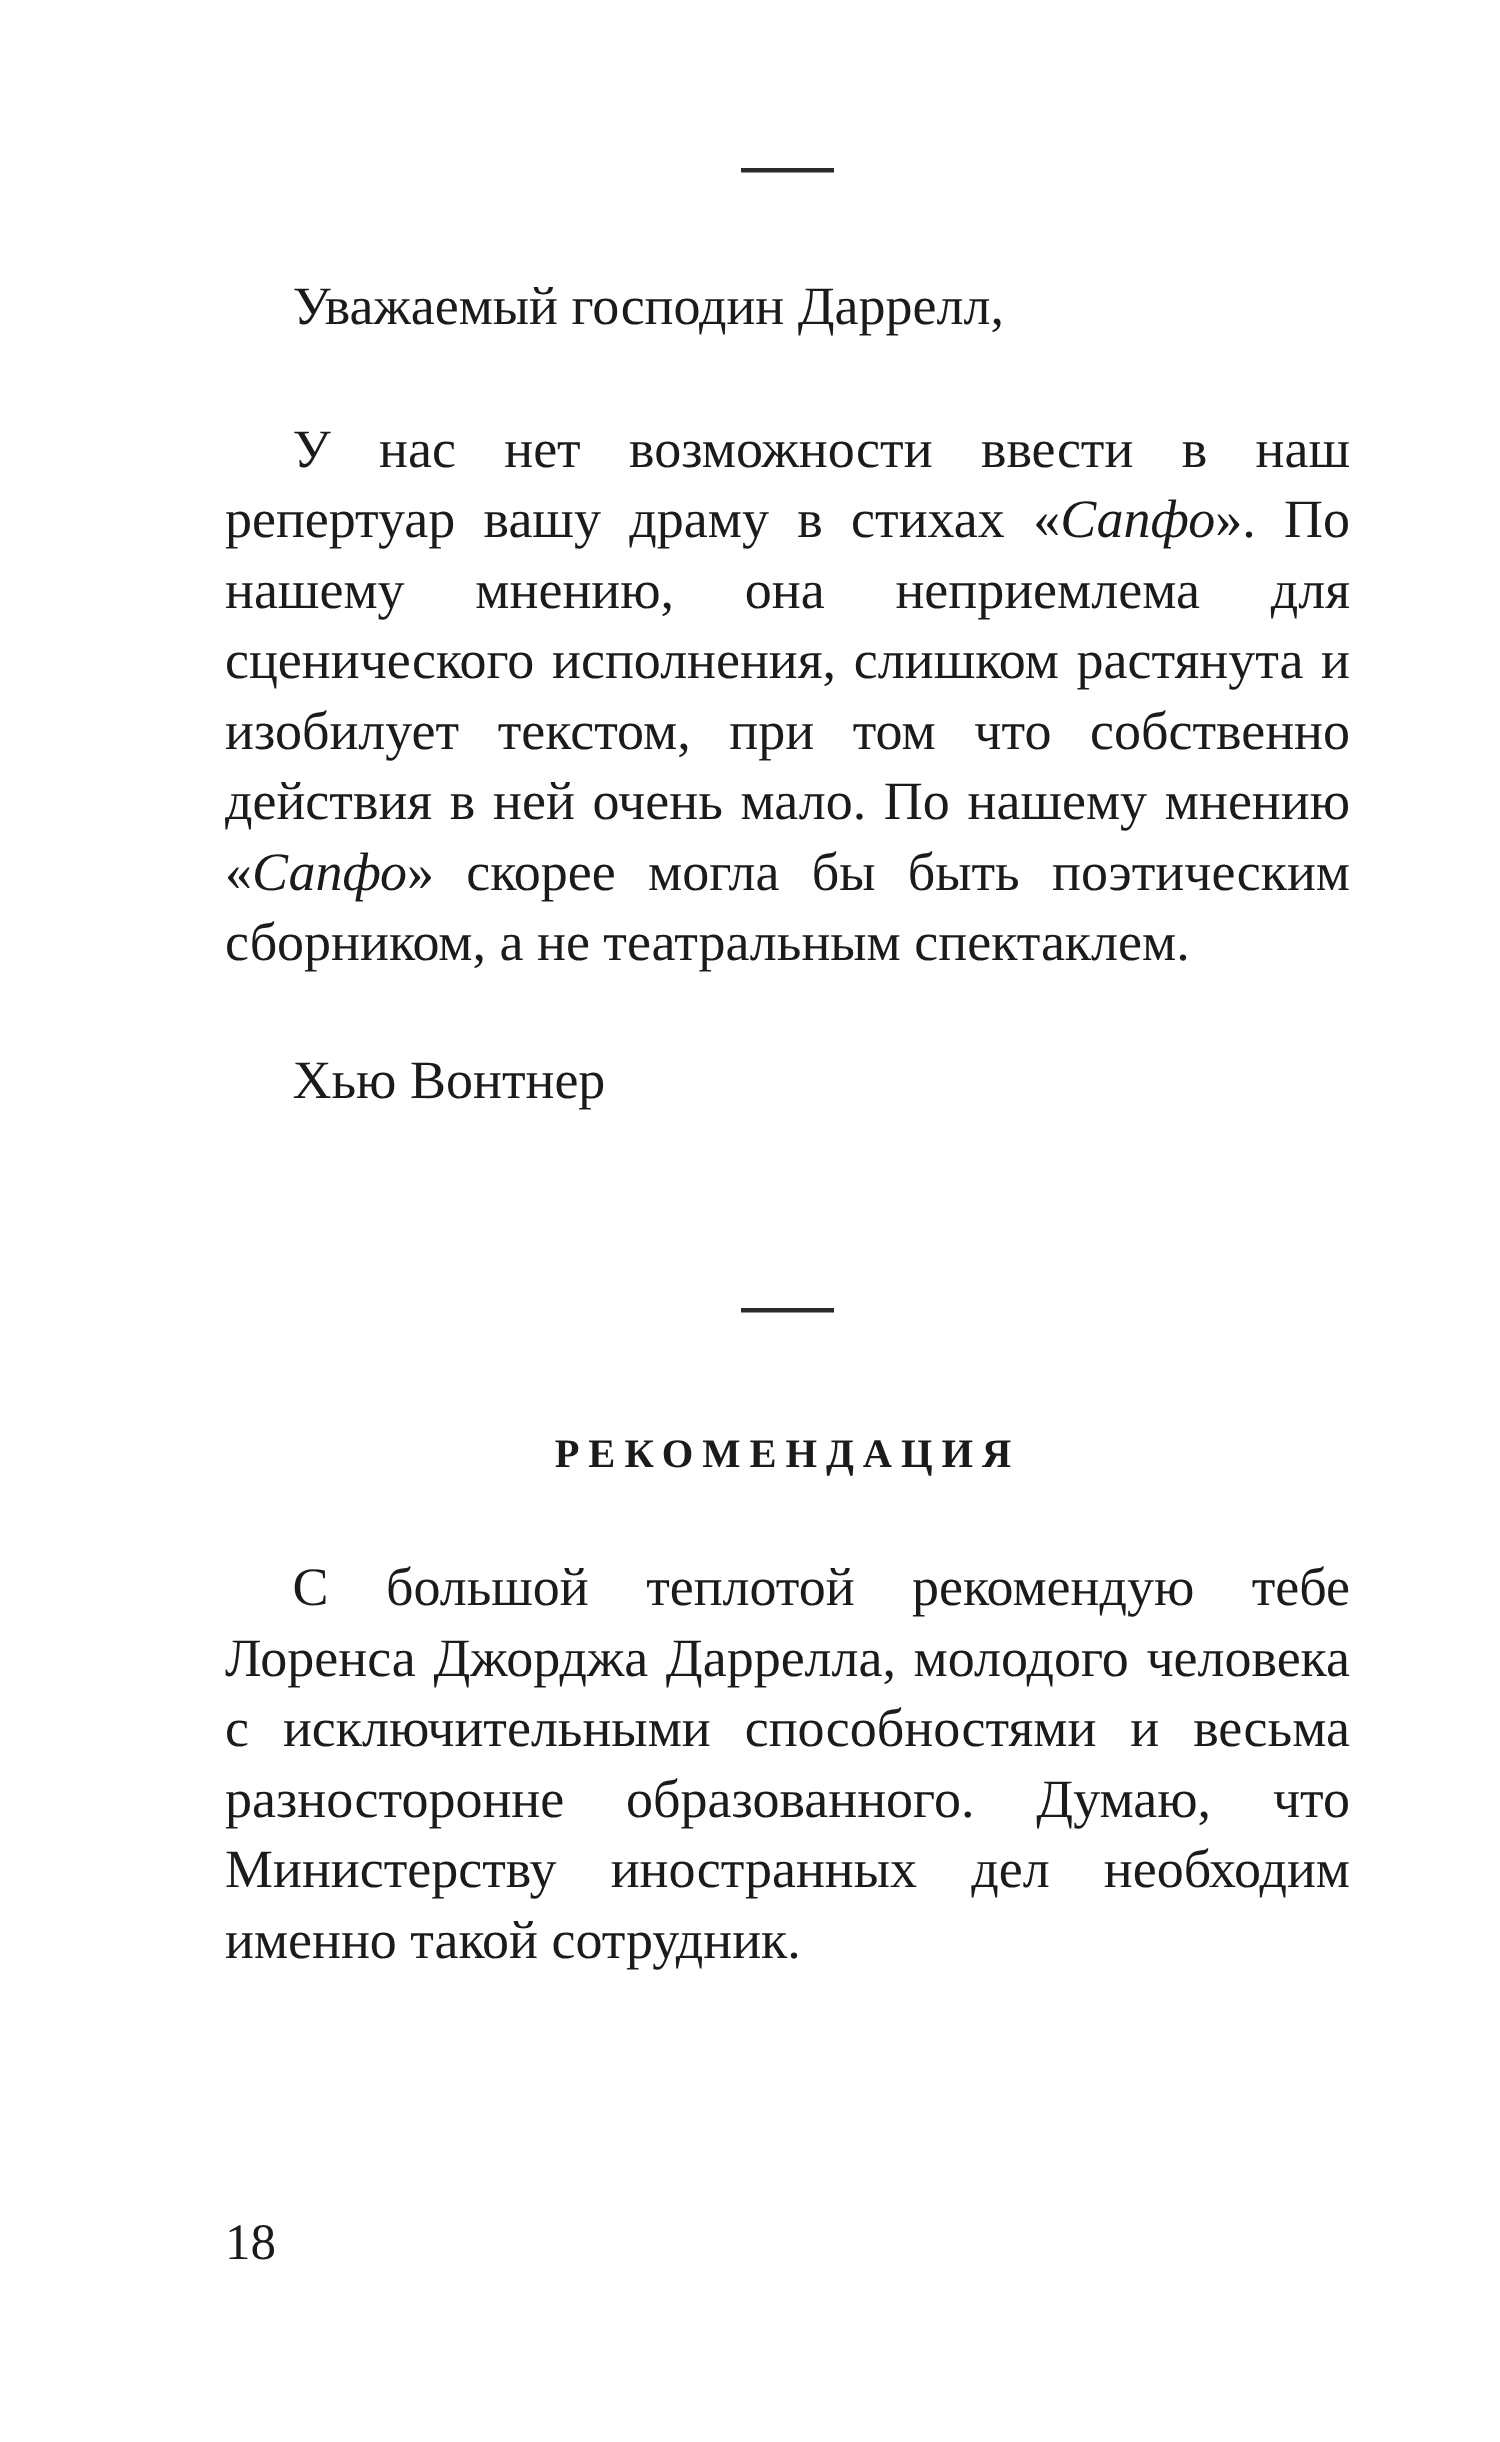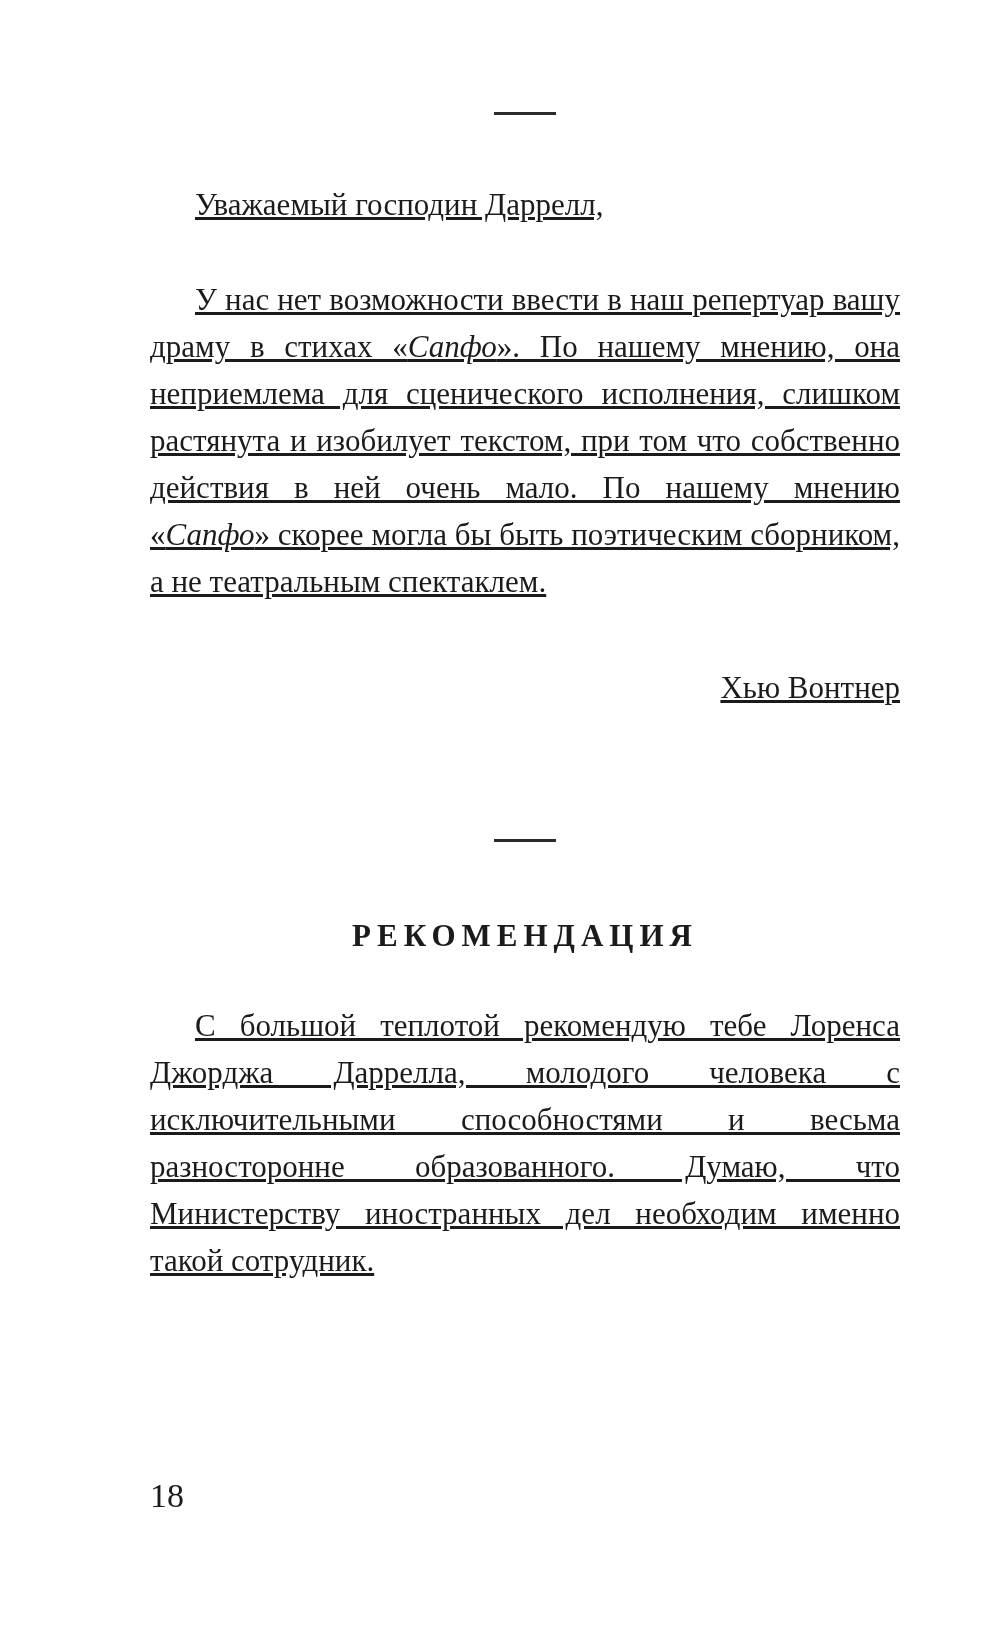--- a/index.html
+++ b/index.html
@@ -21,41 +21,40 @@
   .divider {
     width: 62px;
     height: 0;
     border-top: 3px solid #2b2b2b;
     margin-left: auto;
     margin-right: auto;
   }
   .divider1 { margin-top: 112px; }
   .divider2 { margin-top: 128px; }
   .text {
-    font-size: 31px;
+    font-size: 36px;
     line-height: 47px;
     margin: 0;
-    text-decoration: underline;
   }
   .salutation { text-indent: 45px; }
   .sal1 { margin-top: 66px; }
   .sal2 { margin-top: 64px; }
   .body-par {
     text-align: justify;
     text-indent: 45px;
   }
   .bp1 { margin-top: 48px; }
   .bp2 { margin-top: 48px; }
   .closing { text-indent: 45px; }
-  .sig-block { margin-top: 59px; text-align: right; }
+  .sig-block { margin-top: 45px; }
   .sig { text-indent: 45px; }
   .heading {
     font-weight: bold;
     text-align: center;
-    font-size: 31px;
+    font-size: 27px;
     letter-spacing: 6px;
     line-height: 36px;
     margin: 76px 0 0 0;
   }
   .pagenum {
     position: absolute;
     left: 150px;
     top: 1478px;
     font-size: 34px;
     line-height: 36px;

